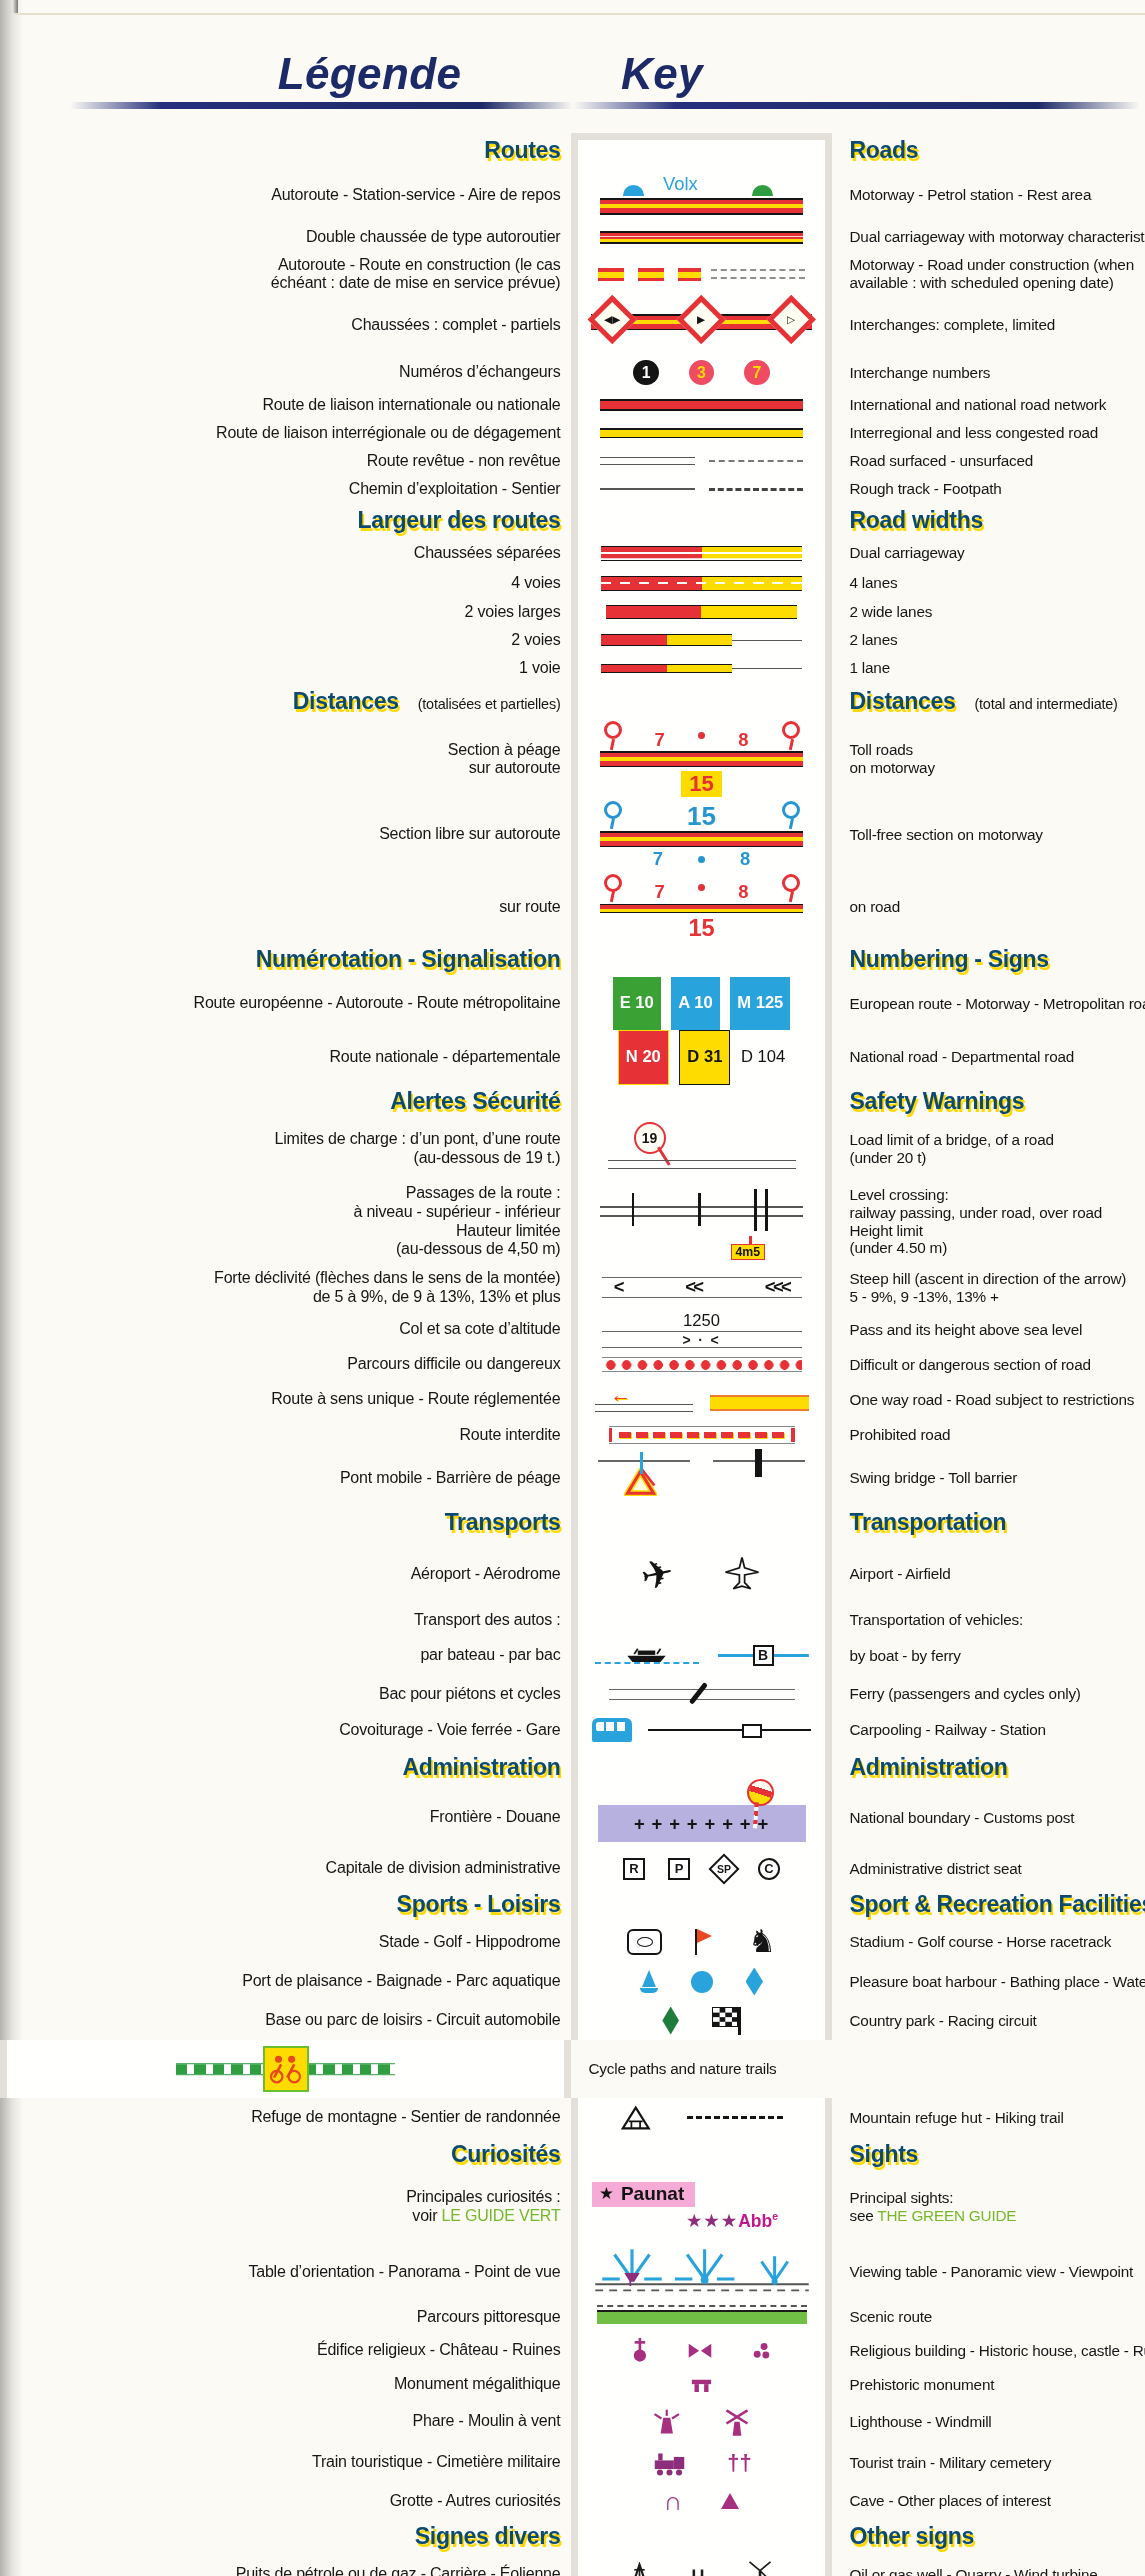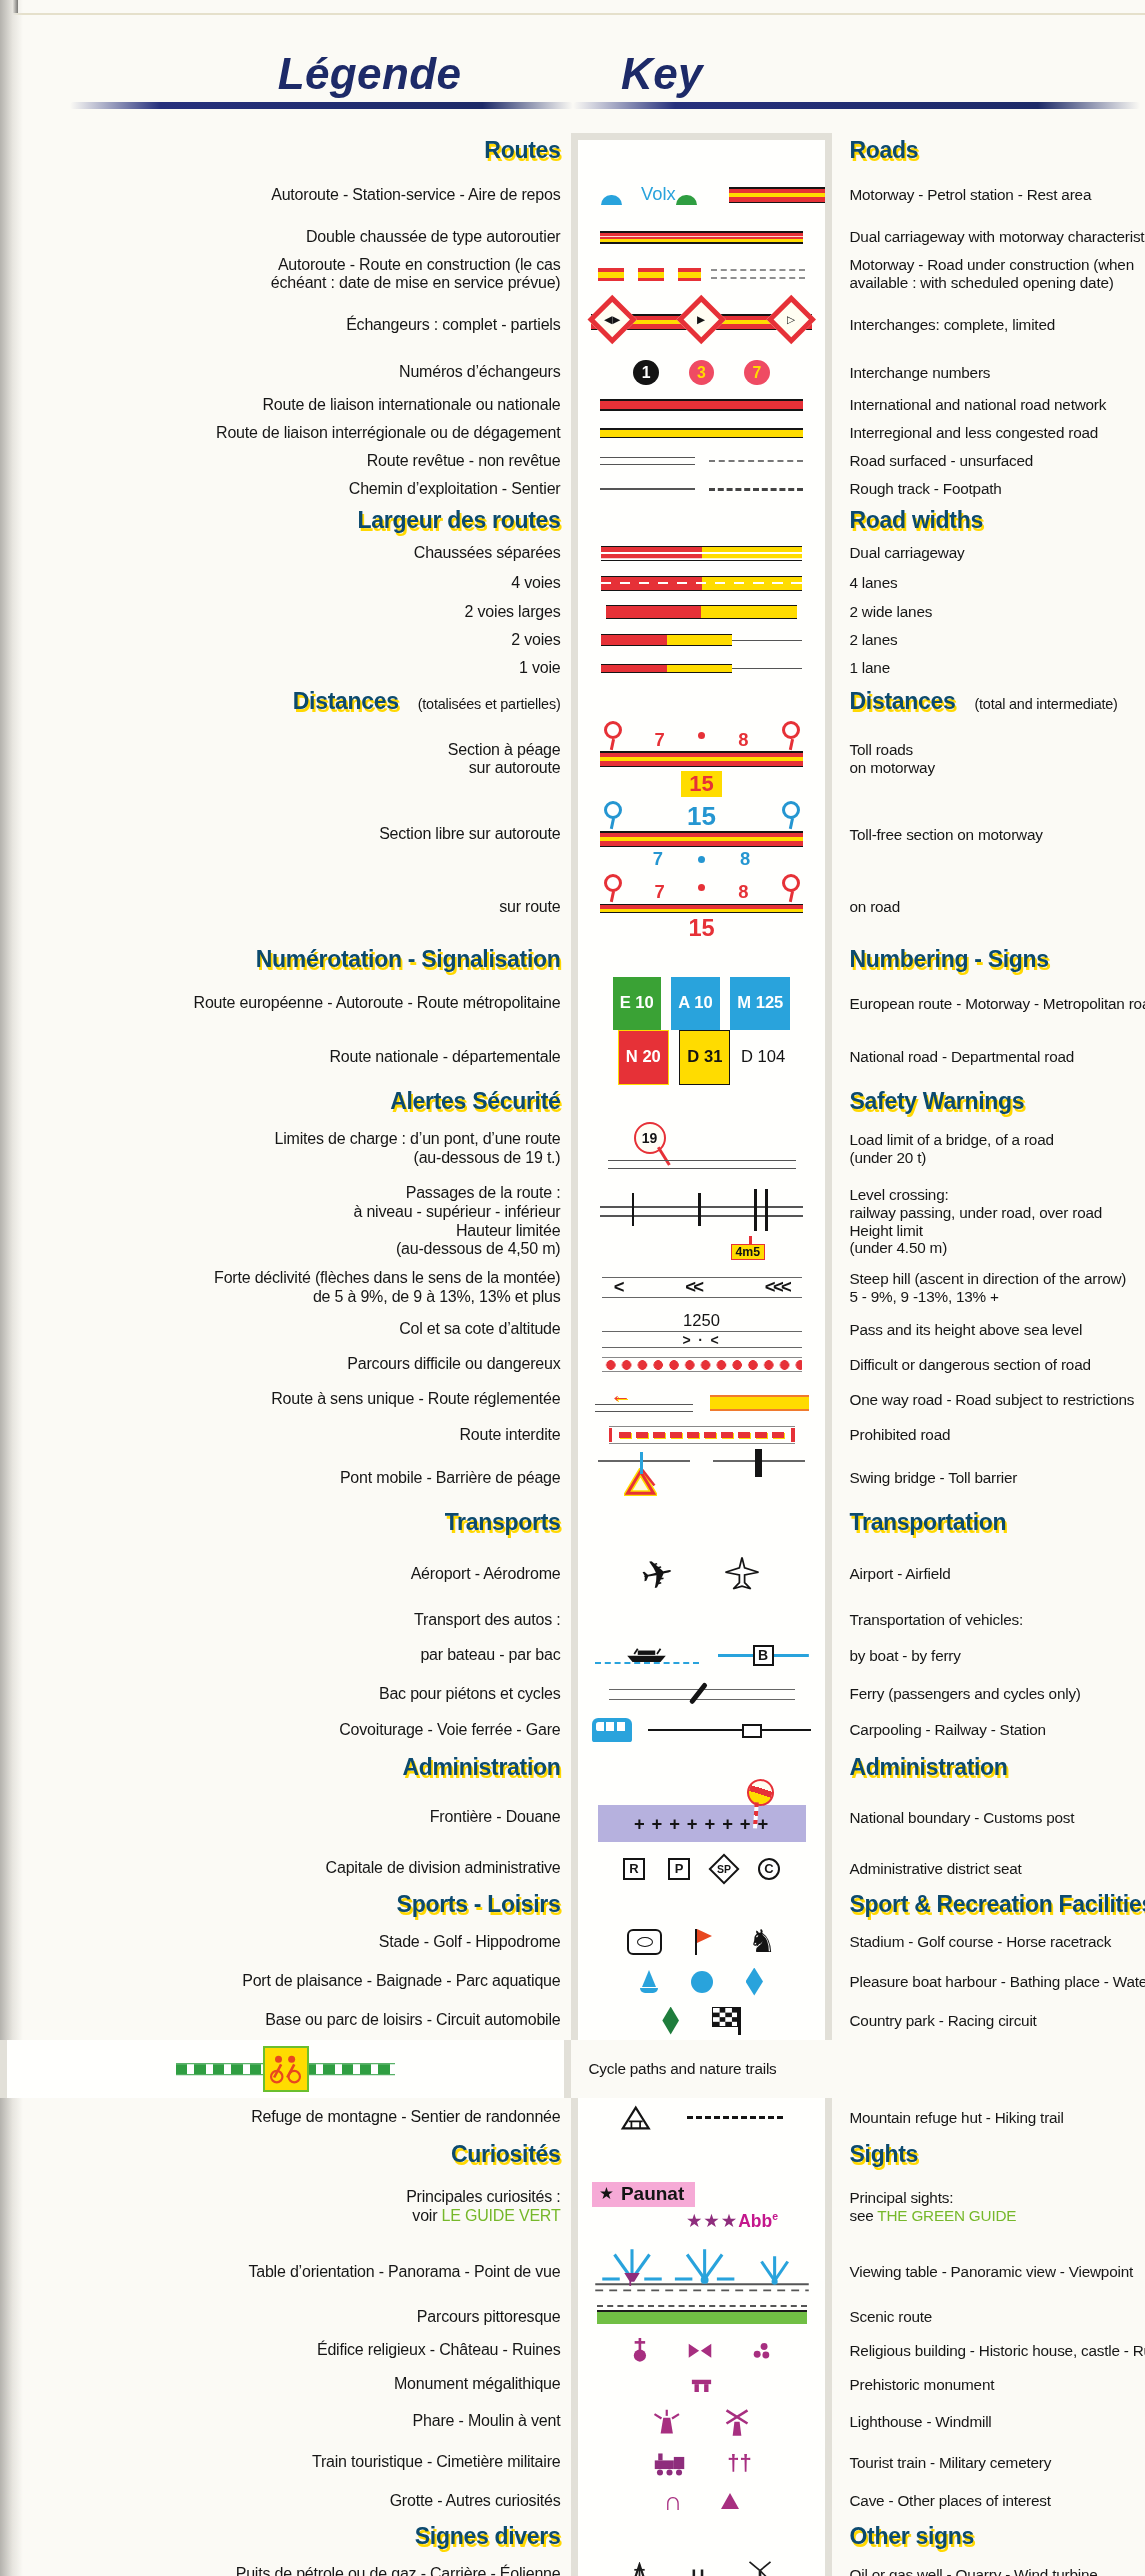--- a/index.html
+++ b/index.html
@@ -21,21 +21,21 @@
         background:linear-gradient(to right,rgba(90,110,190,0),#26307c 18%,#1d2a68 82%,rgba(140,120,200,0));}
   .hdr-left .rule{margin-left:70px;}
   .hdr-right .rule{margin-right:5.3px;}
 
   
   .grid{margin-top:24.5px;}
   .row{display:grid;grid-template-columns:571px 261px 314px;align-items:stretch;}
   .fr,.en{display:flex;flex-direction:column;justify-content:center;line-height:1.16;letter-spacing:-0.2px;}
   .fr{align-items:flex-end;text-align:right;padding-right:10.5px;font-size:16px;}
   .en{align-items:flex-start;text-align:left;padding-left:17.5px;font-size:15.3px;white-space:nowrap;}
-  .sym{position:relative;display:flex;align-items:center;justify-content:center;gap:2.6px;}
+  .sym{position:relative;display:flex;flex-direction:column;align-items:center;justify-content:center;gap:2.6px;}
   .frame{border-left:7.9px solid #e2e0d8;border-right:7.9px solid #e2e0d8;background:#fffffd;}
   .ft{border-top:7.9px solid #e2e0d8;}
 
   .h{font-size:23px;font-weight:bold;color:#0c4a6e;text-shadow:1.8px 2.6px 0 #ffd800;letter-spacing:-0.3px;white-space:nowrap;line-height:1.2;}
   .hsub{font-size:14.4px;color:#161616;font-weight:normal;text-shadow:none;}
   .hline{display:flex;align-items:baseline;gap:19px;}.r28{min-height:24.5px}.r32{min-height:28px}.r34{min-height:30px}
   .r36{min-height:31.5px}.r38{min-height:33px}.r40{min-height:35px}.r42{min-height:37px}.r44{min-height:39px}
   .r46{min-height:40px}.r48{min-height:42px}.r50{min-height:44px}.r52{min-height:46px}.r62{min-height:54px}.r66{min-height:58px}.r68{min-height:60px}.r74{min-height:65px}
   .r78{min-height:68px}.r80{min-height:70px}.r86{min-height:75px}.r100{min-height:88px}
 
@@ -299,21 +299,21 @@
         </div>
       </div>
       <div class="en">
         <span>Motorway - Road under construction (when</span>
         <span>available : with scheduled opening date)</span>
       </div>
     </div>
 
     <div class="row r66">
       <div class="fr">
-          <span>Échangeurs : complet - partiels</span>
+          <span>Chaussées : complet - partiels</span>
         </div>
       <div class="sym frame">
         <div class="ichg">
           <div class="b-moto"></div>
           <div class="dias">
             <div class="dia">
                 <span>◀▶</span>
               </div>
             <div class="dia">
                 <span>▶</span>

